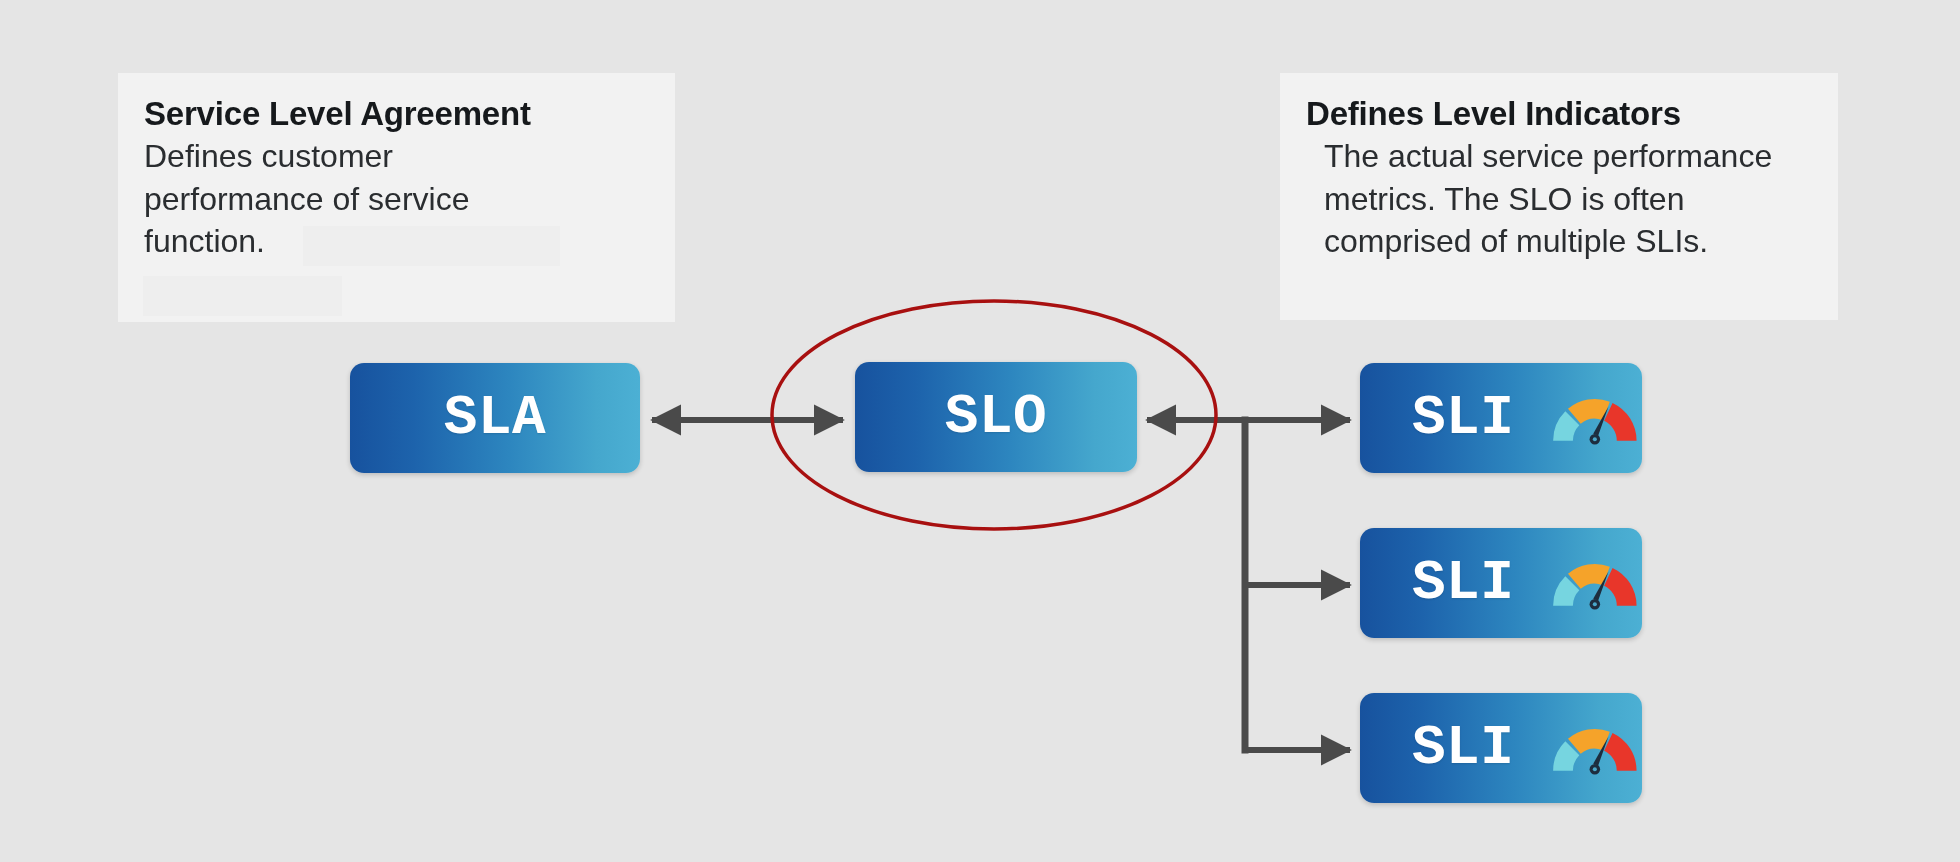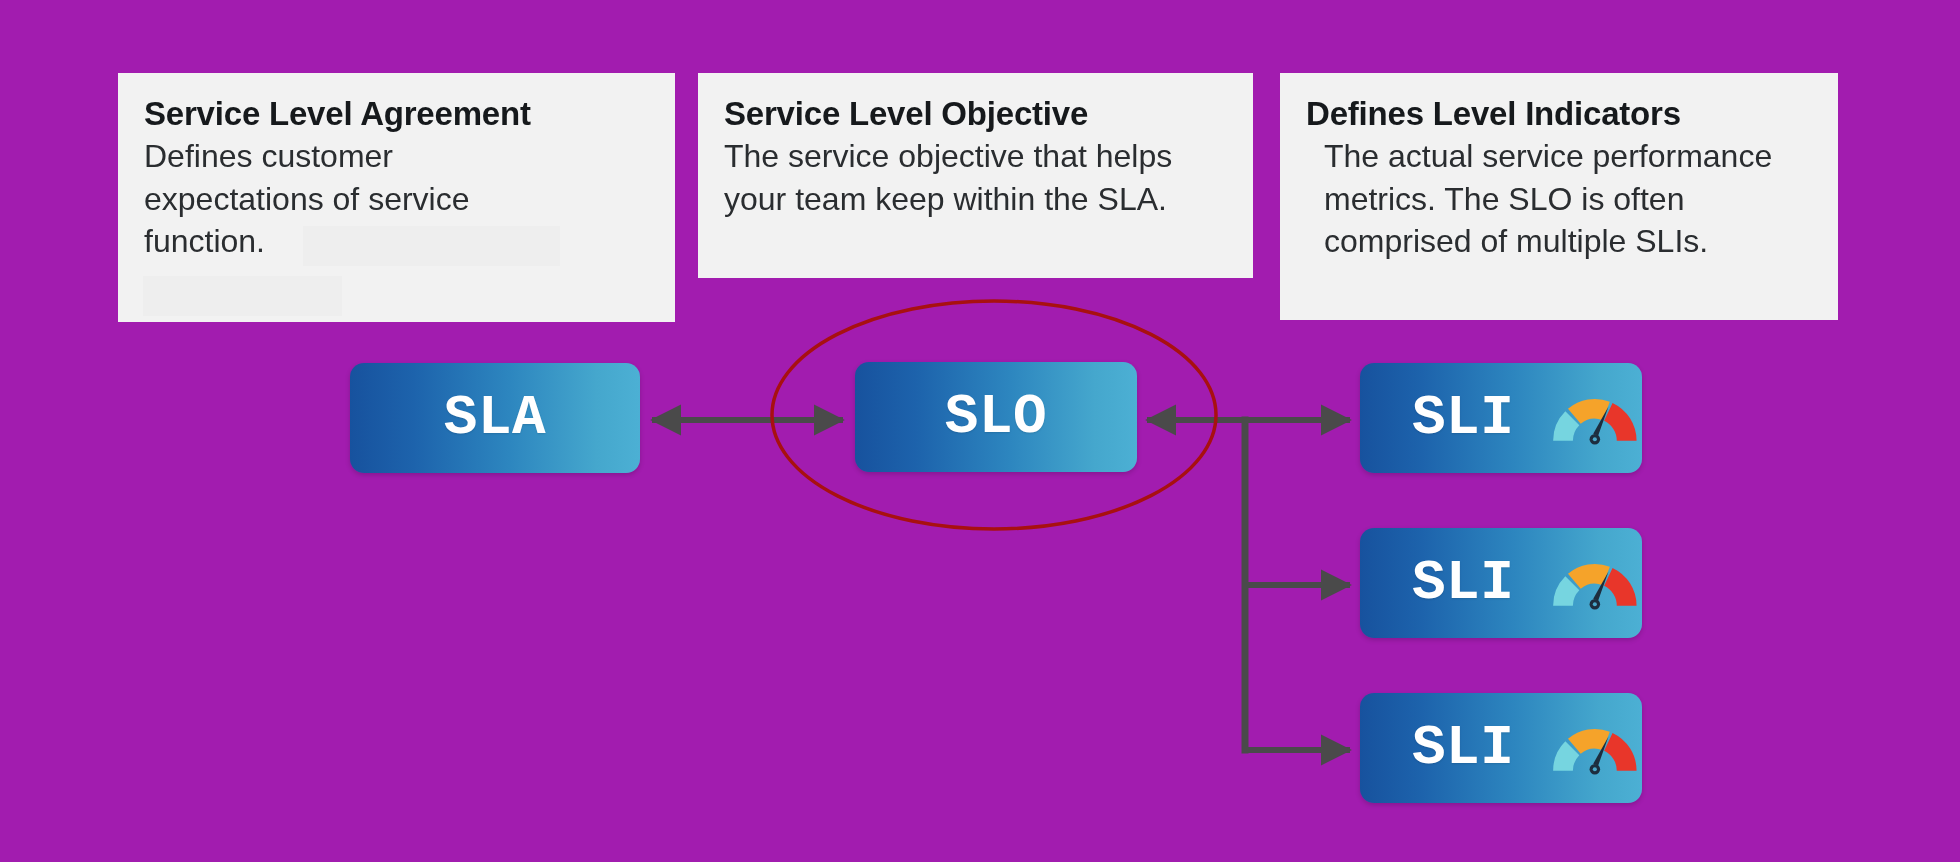--- a/index.html
+++ b/index.html
@@ -7,21 +7,21 @@
     padding: 0;
     background: #ffffff;
   }
   body {
     font-family: "Liberation Sans", sans-serif;
   }
   #stage {
     position: relative;
     width: 1960px;
     height: 862px;
-    background: #a21caf;
+    background: #e5e5e5;
     overflow: hidden;
   }
 
   
   .card {
     position: absolute;
     background: #f2f2f2;
     box-sizing: border-box;
     padding: 22px 26px 18px 26px;
   }
@@ -89,29 +89,25 @@
     pointer-events: none;
   }
 </style>
 </head>
 <body>
 
 <div id="stage">
 
   <div class="card" style="left:118px; top:73px; width:557px; height:249px;">
     <div class="card-title">Service Level Agreement</div>
-    <div class="card-body" style="width:420px;">Defines customer expectations of service function.</div>
+    <div class="card-body" style="width:420px;">Defines customer performance of service function.</div>
     <div class="redact" style="left:185px; top:153px; width:257px; height:40px;"></div>
     <div class="redact" style="left:25px; top:203px; width:199px; height:40px;"></div>
   </div>
 
-  <div class="card" style="left:698px; top:73px; width:555px; height:205px;">
-    <div class="card-title">Service Level Objective</div>
-    <div class="card-body" style="width:512px;">The service objective that helps your team keep within the SLA.</div>
-  </div>
 
   <div class="card" style="left:1280px; top:73px; width:558px; height:247px;">
     <div class="card-title">Defines Level Indicators</div>
     <div class="card-body" style="width:470px;margin-left:18px;">The actual service performance metrics. The SLO is often comprised of multiple SLIs.</div>
   </div>
 
   <svg id="overlay" viewBox="0 0 1960 862">
     <defs>
       <marker id="ah-r" viewBox="0 0 10 10" refX="9.4" refY="5" markerWidth="5.2" markerHeight="5.2" orient="auto-start-reverse">
         <path d="M 0 0 L 10 5 L 0 10 z" fill="#4a4a4a"></path>

